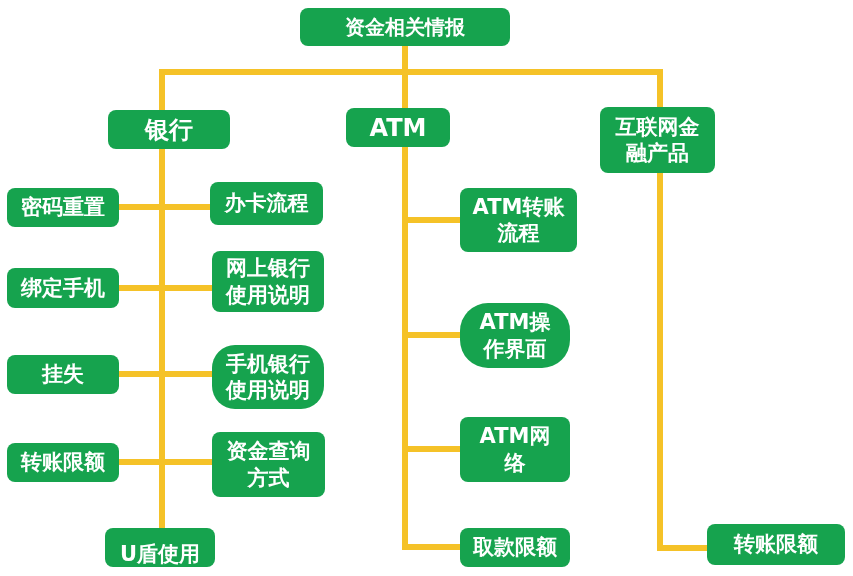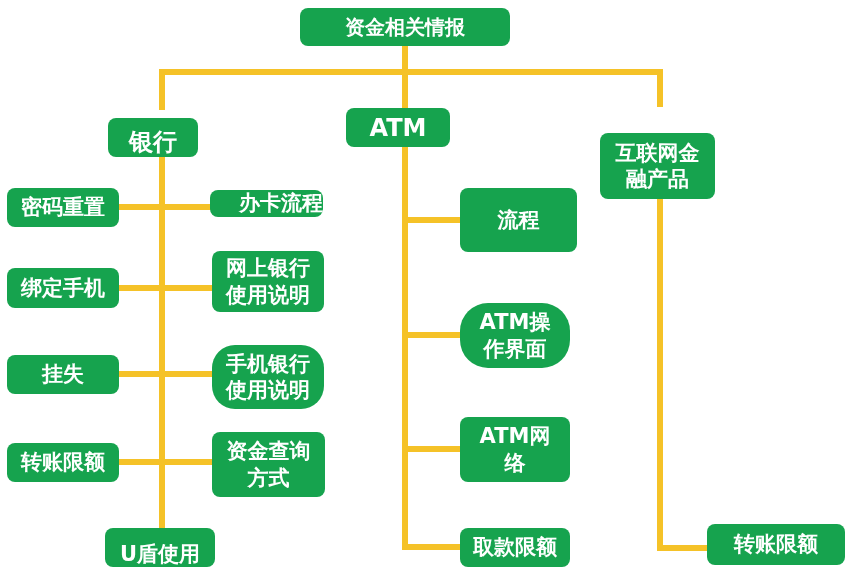--- a/index.html
+++ b/index.html
@@ -64,38 +64,38 @@
   <div class="line" style="left:408px;top:446px;width:52px;height:6px;"></div>
   <div class="line corner-bl" style="left:402px;top:544px;width:58px;height:6px;"></div>
 
   <div class="line" style="left:657px;top:172px;width:6px;height:379px;"></div>
   <div class="line corner-bl" style="left:657px;top:545px;width:50px;height:6px;"></div>
 
   <div class="node fs20" style="left:300px;top:8px;width:210px;height:38px;">
     <span>资金相关情报</span>
   </div>
 
-  <div class="node fs24" style="left:108px;top:118px;width:90px;height:39px;justify-content:flex-end;">
+  <div class="node fs24" style="left:108px;top:110px;width:122px;height:39px;">
     <span>银行</span>
   </div>
 
   <div class="node fs24" style="left:346px;top:108px;width:104px;height:39px;">
     <span>ATM</span>
   </div>
 
-  <div class="node fs21" style="left:600px;top:107px;width:115px;height:66px;margin-top:26px;">
+  <div class="node fs21" style="left:600px;top:107px;width:115px;height:66px;">
     <span>互联网金</span>
     <span>融产品</span>
   </div>
 
   <div class="node fs21" style="left:7px;top:188px;width:112px;height:39px;">
     <span>密码重置</span>
   </div>
 
-  <div class="node fs21" style="left:210px;top:190px;width:113px;height:27px;align-items:flex-end;">
+  <div class="node fs21" style="left:210px;top:182px;width:113px;height:43px;">
     <span>办卡流程</span>
   </div>
 
   <div class="node fs21" style="left:7px;top:268px;width:112px;height:40px;">
     <span>绑定手机</span>
   </div>
 
   <div class="node fs21" style="left:212px;top:251px;width:112px;height:61px;">
     <span>网上银行</span>
     <span>使用说明</span>
@@ -117,20 +117,21 @@
   <div class="node fs21" style="left:212px;top:432px;width:113px;height:65px;">
     <span>资金查询</span>
     <span>方式</span>
   </div>
 
   <div class="node fs21" style="left:105px;top:528px;width:110px;height:39px;justify-content:flex-end;">
     <span>U盾使用</span>
   </div>
 
   <div class="node fs21" style="left:460px;top:188px;width:117px;height:64px;">
+    <span>ATM转账</span>
     <span>流程</span>
   </div>
 
   <div class="node fs21" style="left:460px;top:303px;width:110px;height:65px;border-radius:28px;">
     <span>ATM操</span>
     <span>作界面</span>
   </div>
 
   <div class="node fs21" style="left:460px;top:417px;width:110px;height:65px;">
     <span>ATM网</span>

